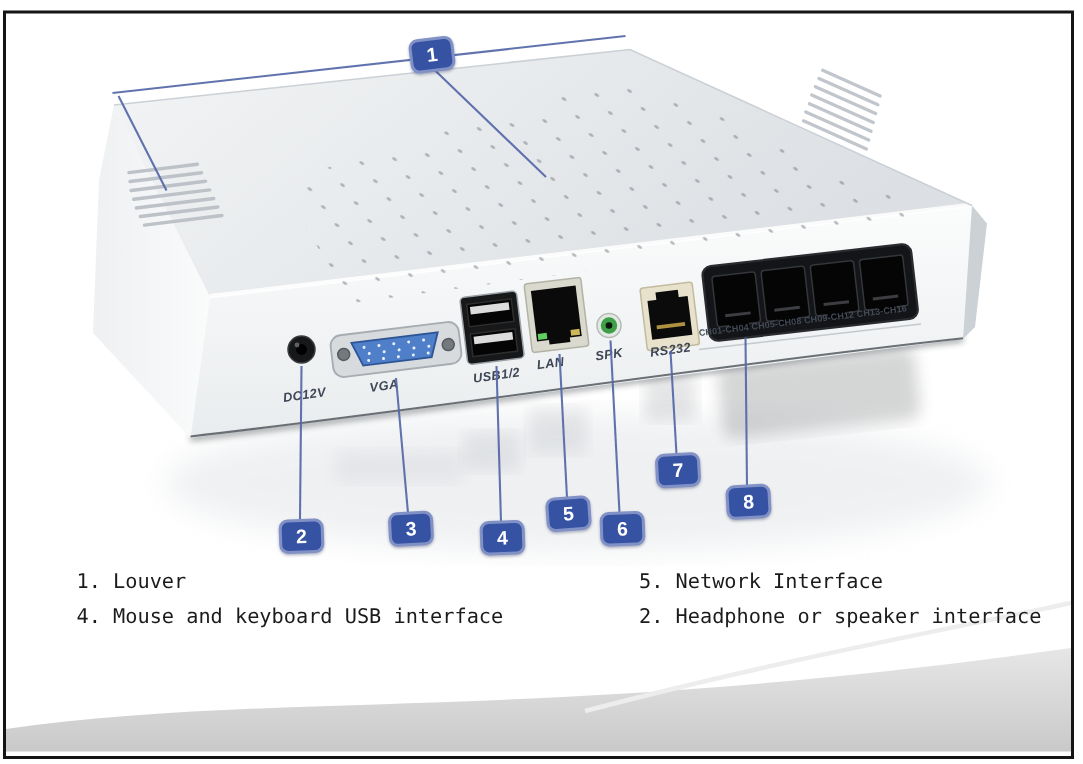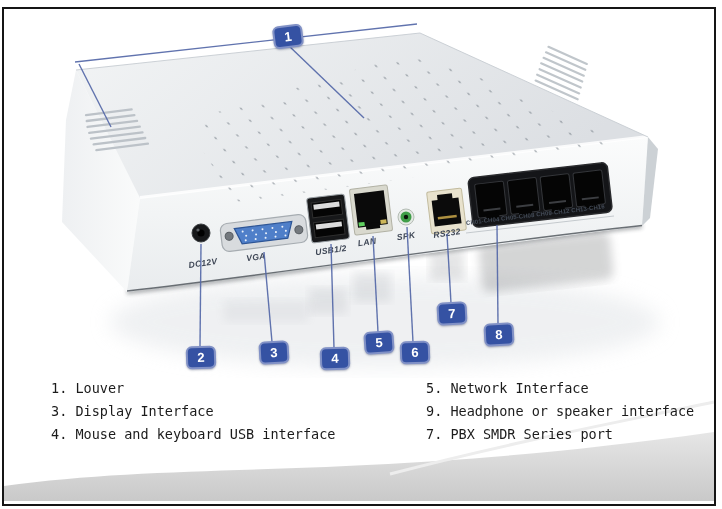--- a/index.html
+++ b/index.html
@@ -258,22 +258,20 @@
   <div class="badge" style="left:186px;top:346px;transform:rotate(-2deg)">2</div>
   <div class="badge" style="left:259px;top:341px;transform:rotate(-3deg)">3</div>
   <div class="badge" style="left:320px;top:347px;transform:rotate(-2deg)">4</div>
   <div class="badge" style="left:364px;top:331px;transform:rotate(-4deg)">5</div>
   <div class="badge" style="left:400px;top:341px;transform:rotate(-2deg)">6</div>
   <div class="badge" style="left:437px;top:302px;transform:rotate(-3deg)">7</div>
   <div class="badge" style="left:484px;top:323px;transform:rotate(-3deg)">8</div>
 
   <div id="legend-left">
     <div>1. Louver</div>
-    <div>3. Display Interface</div>
     <div>4. Mouse and keyboard USB interface</div>
   </div>
   <div id="legend-right">
     <div>5. Network Interface</div>
-    <div>9. Headphone or speaker interface</div>
-    <div>7. PBX SMDR Series port</div>
+    <div>2. Headphone or speaker interface</div>
   </div>
 
 </div>
 
 </body></html>

